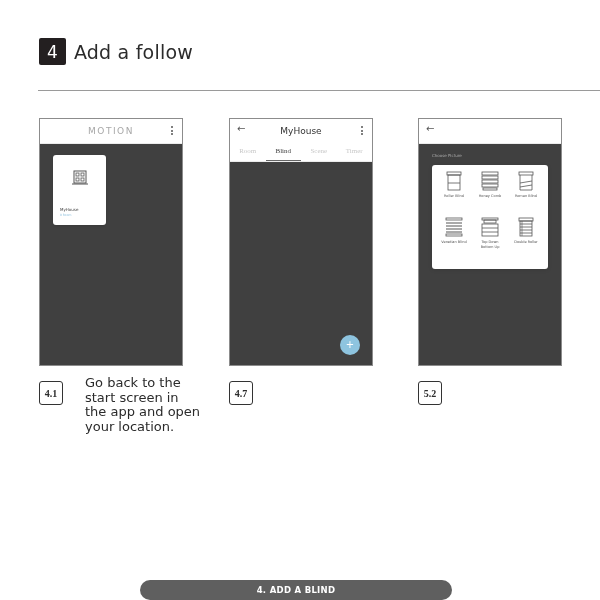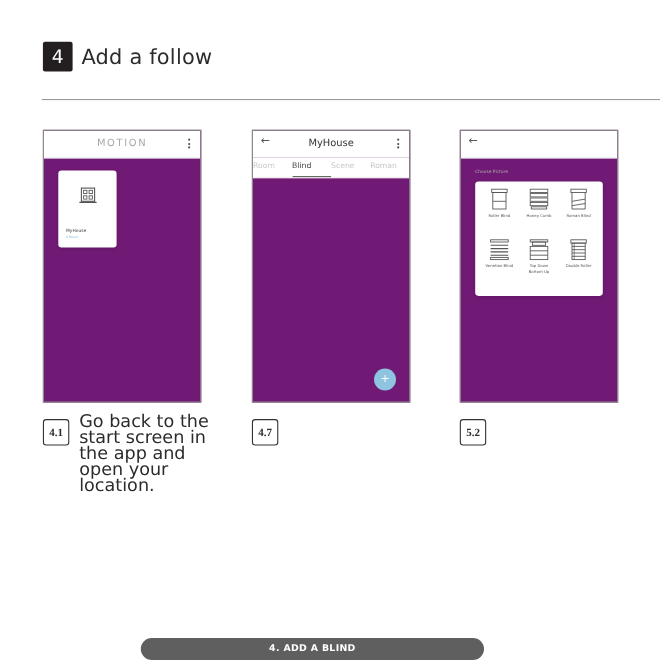--- a/index.html
+++ b/index.html
@@ -10,42 +10,42 @@
   .section-header { position: absolute; left: 39px; top: 38px; display: flex; align-items: center; }
   .section-num {
     width: 27px; height: 27px; background: #231f20; color: #fff; border-radius: 2px;
     display: flex; align-items: center; justify-content: center; font-size: 17px;
   }
   .section-title { margin-left: 8px; font-size: 19px; color: #2b2b2b; letter-spacing: 0.2px; }
   .rule { position: absolute; left: 38px; right: 0; top: 90px; height: 1px; background: #9a9a9a; }
 
   .phone {
     position: absolute; top: 118px; width: 142px; height: 246px;
-    border: 1px solid #8c8c8c; background: #701a75; overflow: hidden;
+    border: 1px solid #8c8c8c; background: #404040; overflow: hidden;
   }
   .phone .bar {
     height: 24px; background: #ffffff; display: flex; align-items: center; justify-content: center;
     position: relative; border-bottom: 1px solid #ececec;
   }
   .bar-title { font-size: 9px; color: #333; }
   .motion-title { font-size: 9px; color: #a8a8a8; letter-spacing: 1.5px; }
   .kebab { position: absolute; right: 9px; top: 7px; width: 2px; display: flex; flex-direction: column; gap: 1.5px; }
   .kebab span { width: 2px; height: 2px; background: #555; border-radius: 50%; display: block; }
   .back-arrow { position: absolute; left: 7px; top: 4px; font-size: 10px; color: #555; }
 
   .loc-card {
     position: absolute; left: 13px; top: 36px; width: 53px; height: 70px;
     background: #fff; border-radius: 3px; box-shadow: 0 1px 3px rgba(0,0,0,0.12);
   }
   .loc-icon { position: absolute; left: 19px; top: 15px; }
   .loc-name { position: absolute; left: 7px; top: 52px; font-size: 4px; color: #444; }
   .loc-sub { position: absolute; left: 7px; top: 58px; font-size: 3px; color: #8fc1de; }
 
   .tabs { display: flex; background: #fff; height: 18px; border-bottom: 1px solid #ececec; }
-  .tab { flex: 1; font-size: 7px; color: #c8c8c8; line-height: 17px; }
+  .tab { flex: 1; font-size: 7px; color: #c8c8c8; text-align: center; line-height: 17px; font-family: Liberation Serif, serif; }
   .tab.active { color: #444; border-bottom: 1.5px solid #666; }
 
   .fab {
     position: absolute; right: 12px; bottom: 10px; width: 20px; height: 20px; border-radius: 50%;
     background: #8ec4df; color: #fff; font-size: 10px; line-height: 20px; text-align: center;
   }
 
   .choose-label { position: absolute; left: 13px; top: 34px; font-size: 4px; color: #aaa; }
   .picker {
     position: absolute; left: 13px; top: 46px; width: 116px; height: 104px; background: #fff;
@@ -56,24 +56,24 @@
   .blind-opt { display: flex; flex-direction: column; align-items: center; }
   .blind-label { font-size: 3.5px; color: #555; text-align: center; line-height: 5px; margin-top: 3px; width: 30px; }
 
   .step { position: absolute; top: 376px; display: flex; }
   .step-num {
     width: 22px; height: 22px; border: 1.2px solid #333; border-radius: 3px;
     display: flex; align-items: center; justify-content: center; font-size: 10px; font-weight: bold; color: #2b2b2b;
     margin-top: 5px;
     font-family: Liberation Serif, serif;
   }
-  .step-text { margin-left: 9px; font-size: 16px; line-height: 14.5px; color: #2b2b2b; width: 118px; }
+  .step-text { margin-left: 22px; font-size: 13px; line-height: 14.5px; color: #2b2b2b; width: 118px; }
 
   .footer {
-    position: absolute; left: 128px; top: 580px; width: 312px; height: 20px; background: #5f5f5f;
+    position: absolute; left: 140px; top: 580px; width: 312px; height: 20px; background: #5f5f5f;
     color: #fff; font-size: 8.5px; font-weight: bold; text-align: center; line-height: 20px; letter-spacing: 0.3px; border-radius: 10px;
   }
 </style>
 </head>
 <body>
 
 <div class="section-header">
   <div class="section-num">4</div>
   <div class="section-title">Add a follow</div>
 </div>
@@ -109,21 +109,21 @@
     <div class="kebab">
         <span></span>
         <span></span>
         <span></span>
       </div>
   </div>
   <div class="tabs">
     <div class="tab">Room</div>
     <div class="tab active">Blind</div>
     <div class="tab">Scene</div>
-    <div class="tab">Roman</div>
+    <div class="tab">Timer</div>
   </div>
   <div class="fab">+</div>
 </div>
 
 <div class="phone" style="left:418px;">
   <div class="bar" style="justify-content:flex-start;">
     <span class="back-arrow">←</span>
   </div>
   <div class="choose-label">Choose Picture</div>
   <div class="picker">

